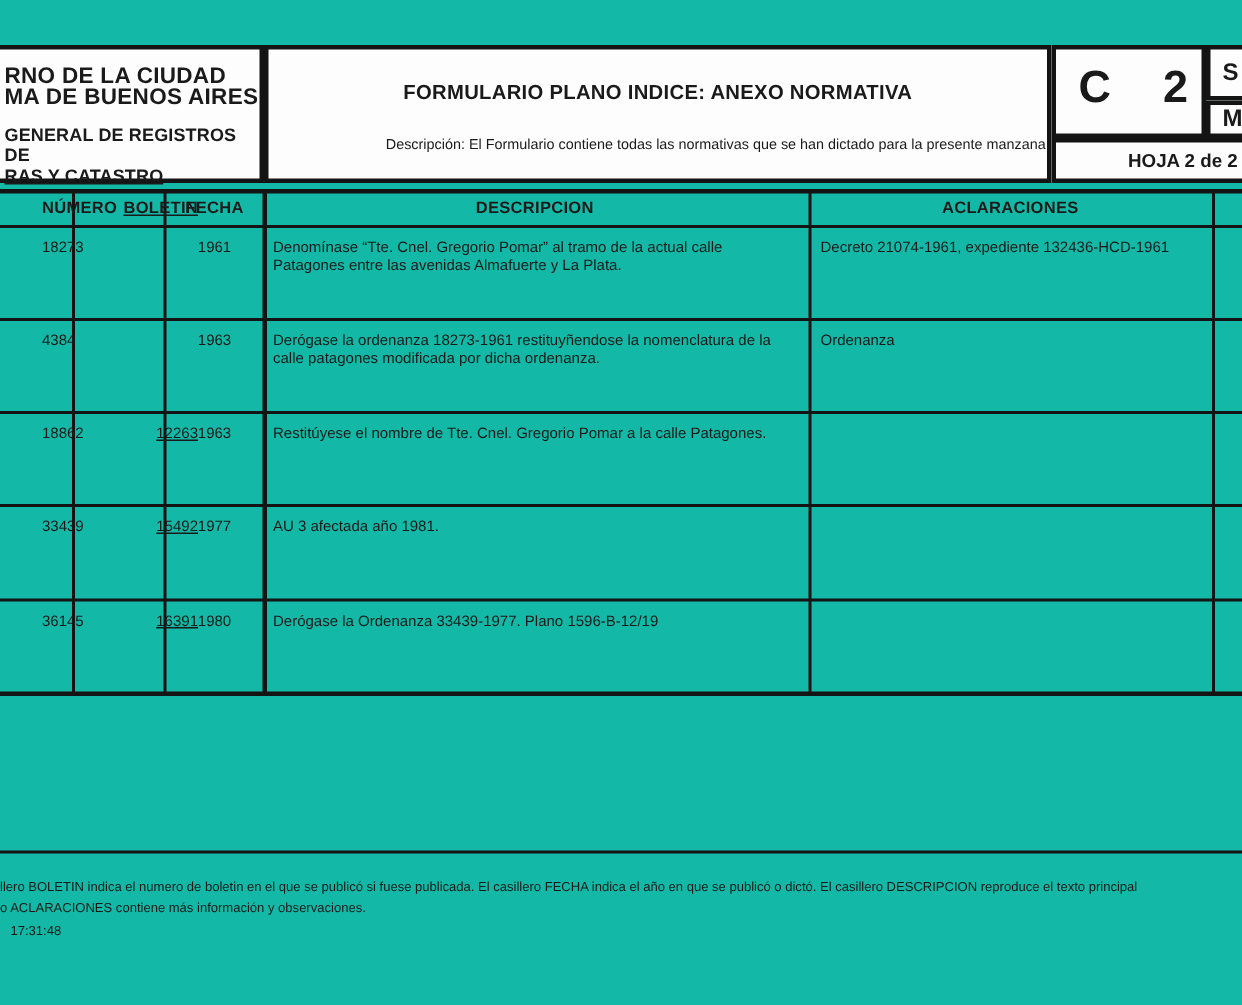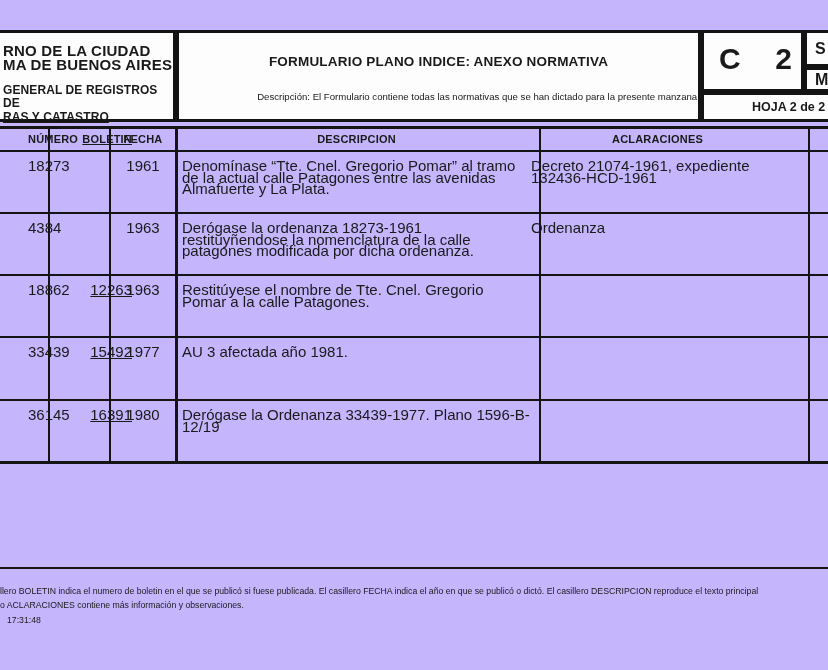--- a/index.html
+++ b/index.html
@@ -1,18 +1,18 @@
 <!DOCTYPE html>
 <html><head>
 <meta charset="utf-8">
 <style>
   html,body{margin:0;padding:0;background:#e8e8e8;}
   .page{
     position:relative;width:828px;height:670px;margin:0 auto;
-    background:#c4b5fd;overflow:hidden;
+    background:#14b8a6;overflow:hidden;
     font-family:"Liberation Sans", sans-serif;color:#1a1a1a;
   }
   
   .box{position:absolute;border:3px solid #141414;box-sizing:border-box;background:#fdfdfd;}
   .org-box{left:-12px;top:30px;width:188px;height:92px;padding:11px 0 0 12px;}
   .org-l1{font-size:15px;font-weight:bold;line-height:14px;letter-spacing:.2px;}
   .org-l2{font-size:12px;font-weight:bold;line-height:13px;margin-top:12px;letter-spacing:.1px;}
   .org-l2b{font-size:12px;font-weight:bold;line-height:15px;letter-spacing:.1px;text-decoration:underline;}
   .title-box{left:176px;top:30px;width:525px;height:92px;}
   .form-title{position:absolute;left:0;top:21px;width:100%;text-align:center;font-size:13.5px;font-weight:bold;letter-spacing:.2px;}
@@ -21,26 +21,26 @@
   .s-box{left:804px;top:30px;width:40px;height:37px;display:flex;align-items:center;padding-left:8px;font-size:16px;font-weight:bold;}
   .m-box{left:804px;top:67px;width:40px;height:25px;display:flex;align-items:center;padding-left:8px;font-size:16px;font-weight:bold;}
   .hoja-box{left:701px;top:92px;width:140px;height:30px;display:flex;align-items:center;padding-left:48px;font-size:12.5px;font-weight:bold;}
   
   .vline{position:absolute;width:2px;background:#141414;top:126px;height:337px;}
   .hline{position:absolute;left:0;width:828px;background:#141414;height:2px;}
   .thick{height:3px;}
   .v3{width:3px;}
   
   .trow{position:absolute;left:0;width:828px;}
-  .cell{position:absolute;top:0;box-sizing:border-box;font-size:15px;line-height:11.5px;padding-top:8px;white-space:pre-wrap;}
+  .cell{position:absolute;top:0;box-sizing:border-box;font-size:10px;line-height:11.5px;padding-top:8px;white-space:pre-wrap;}
   .c-num{left:0;width:49px;text-align:right;padding-left:28px;}
   .c-bol{left:49px;width:83px;text-align:right;text-decoration:underline;}
   .c-fec{left:110px;width:66px;text-align:center;}
   .c-desc{left:177px;width:360px;text-align:left;padding-left:5px;padding-right:6px;}
-  .c-acl{left:524px;width:266px;text-align:left;padding-left:7px;padding-right:6px;}
+  .c-acl{left:540px;width:266px;text-align:left;padding-left:7px;padding-right:6px;}
   .hdr{font-size:11px;font-weight:bold;padding-top:7px;letter-spacing:.2px;}
   
   .foot-rule{position:absolute;left:0;top:567px;width:828px;height:2px;background:#141414;}
   .foot-line{position:absolute;left:0;width:820px;font-size:8.7px;line-height:10px;white-space:nowrap;}
   .timestamp{position:absolute;left:7px;top:615px;font-size:8.7px;}
 </style>
 </head>
 <body>
 
 <div class="page">

